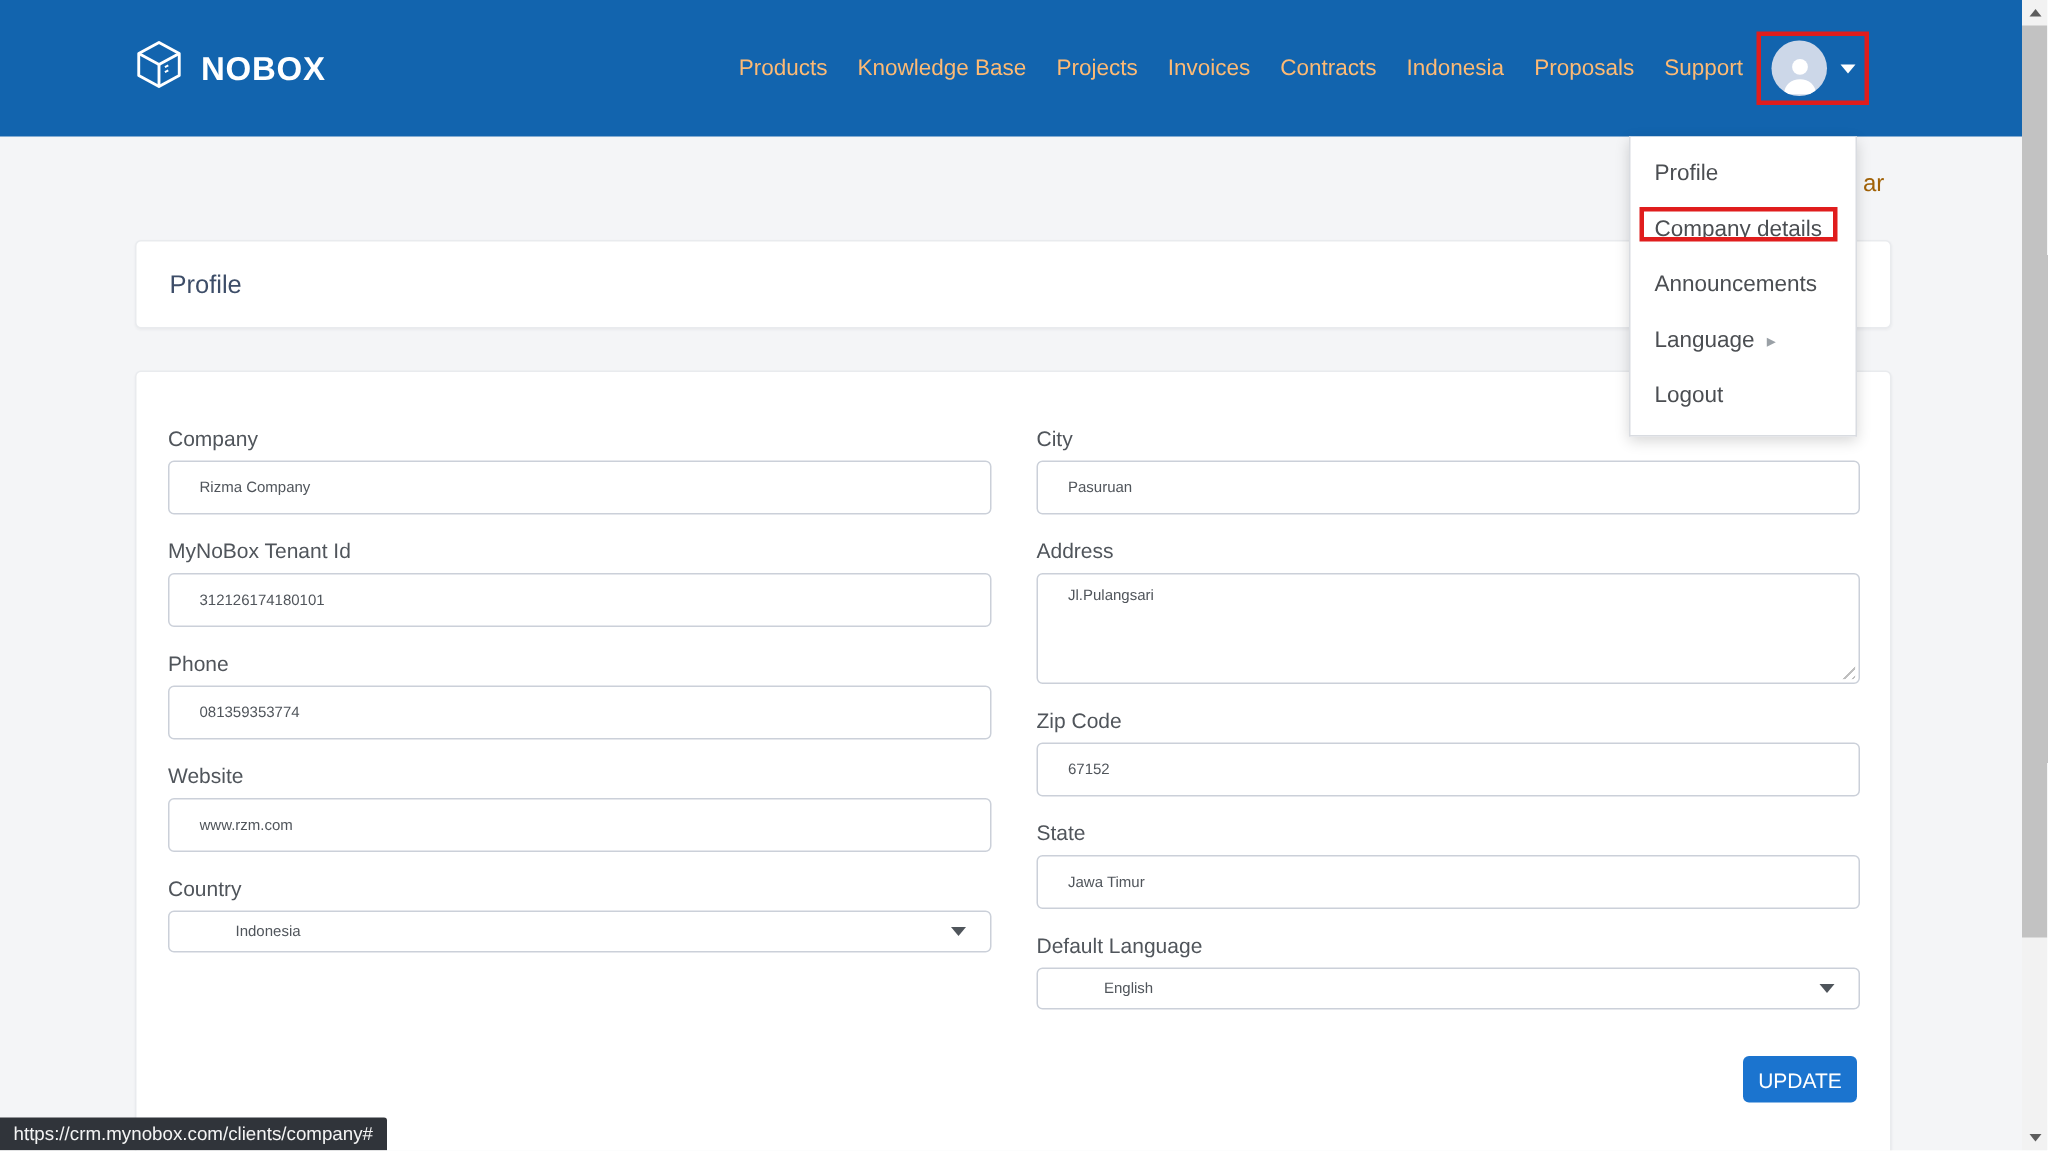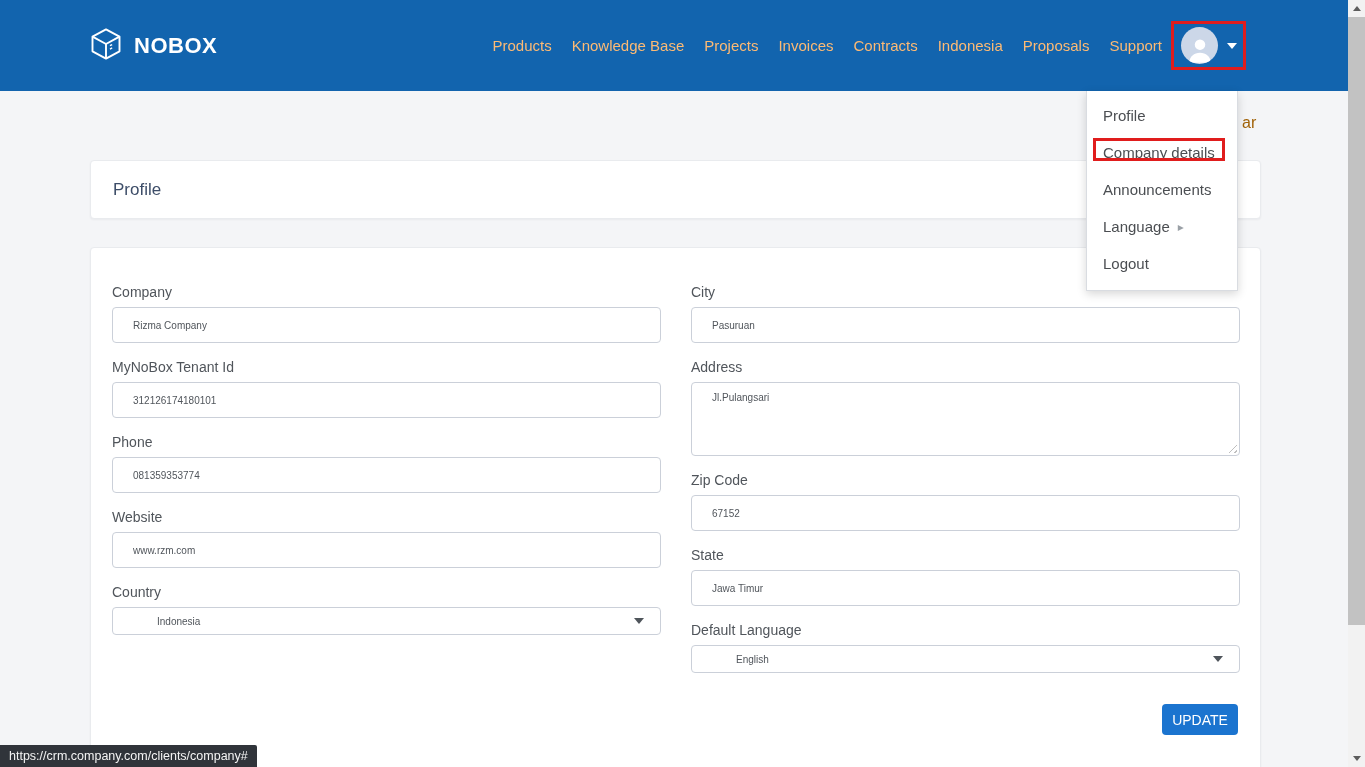--- a/index.html
+++ b/index.html
@@ -199,21 +199,21 @@
       <span class="submenu-arrow">▸</span>
     </div>
     <div class="dd-item">
       <span>Logout</span>
     </div>
     <div class="dd-annotation"></div>
   </div>
 
   <span class="partial-text">ar</span>
 
-  <div class="statusbar">https://crm.company.com/clients/company#</div>
+  <div class="statusbar">https://crm.mynobox.com/clients/company#</div>
 
   <div class="scrollbar">
     <div class="sb-btn sb-up">
       <span class="sb-arrow-up"></span>
     </div>
     <div class="sb-thumb"></div>
     <div class="sb-btn sb-down">
       <span class="sb-arrow-down"></span>
     </div>
   </div>

